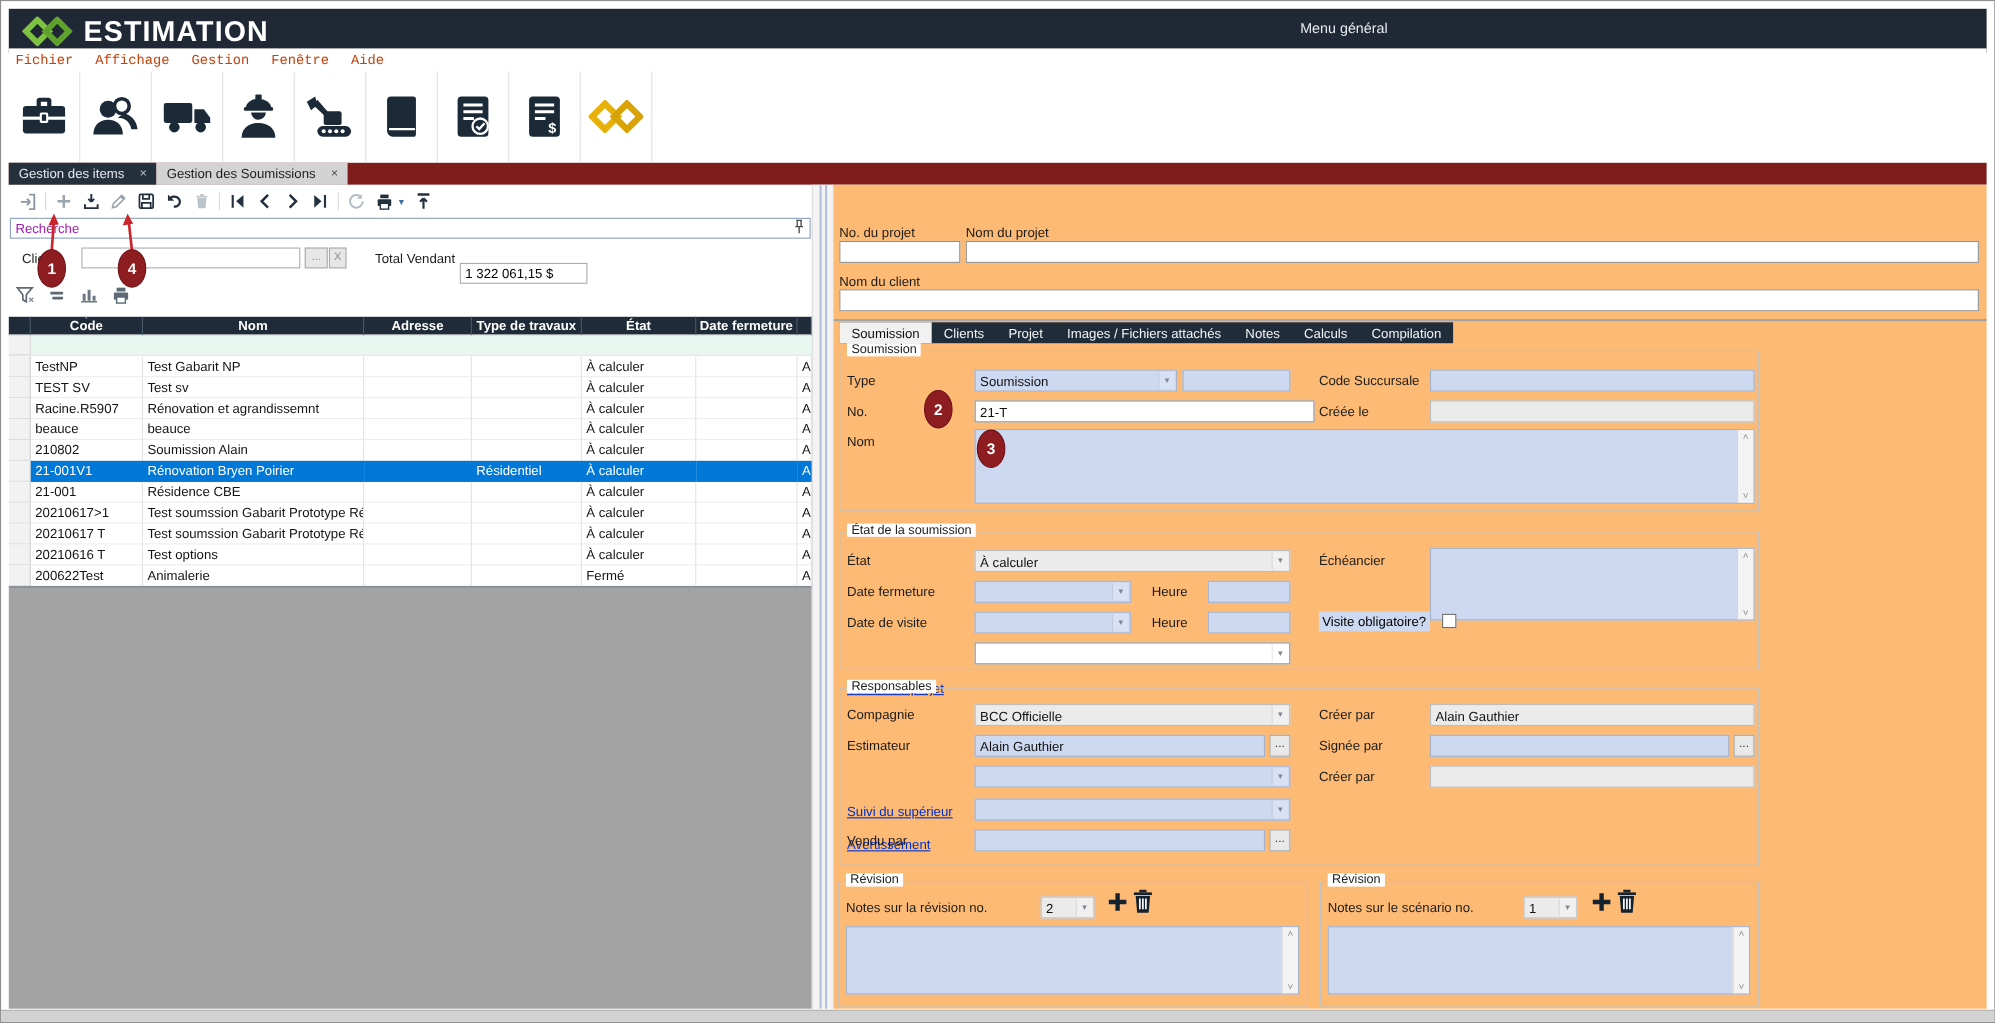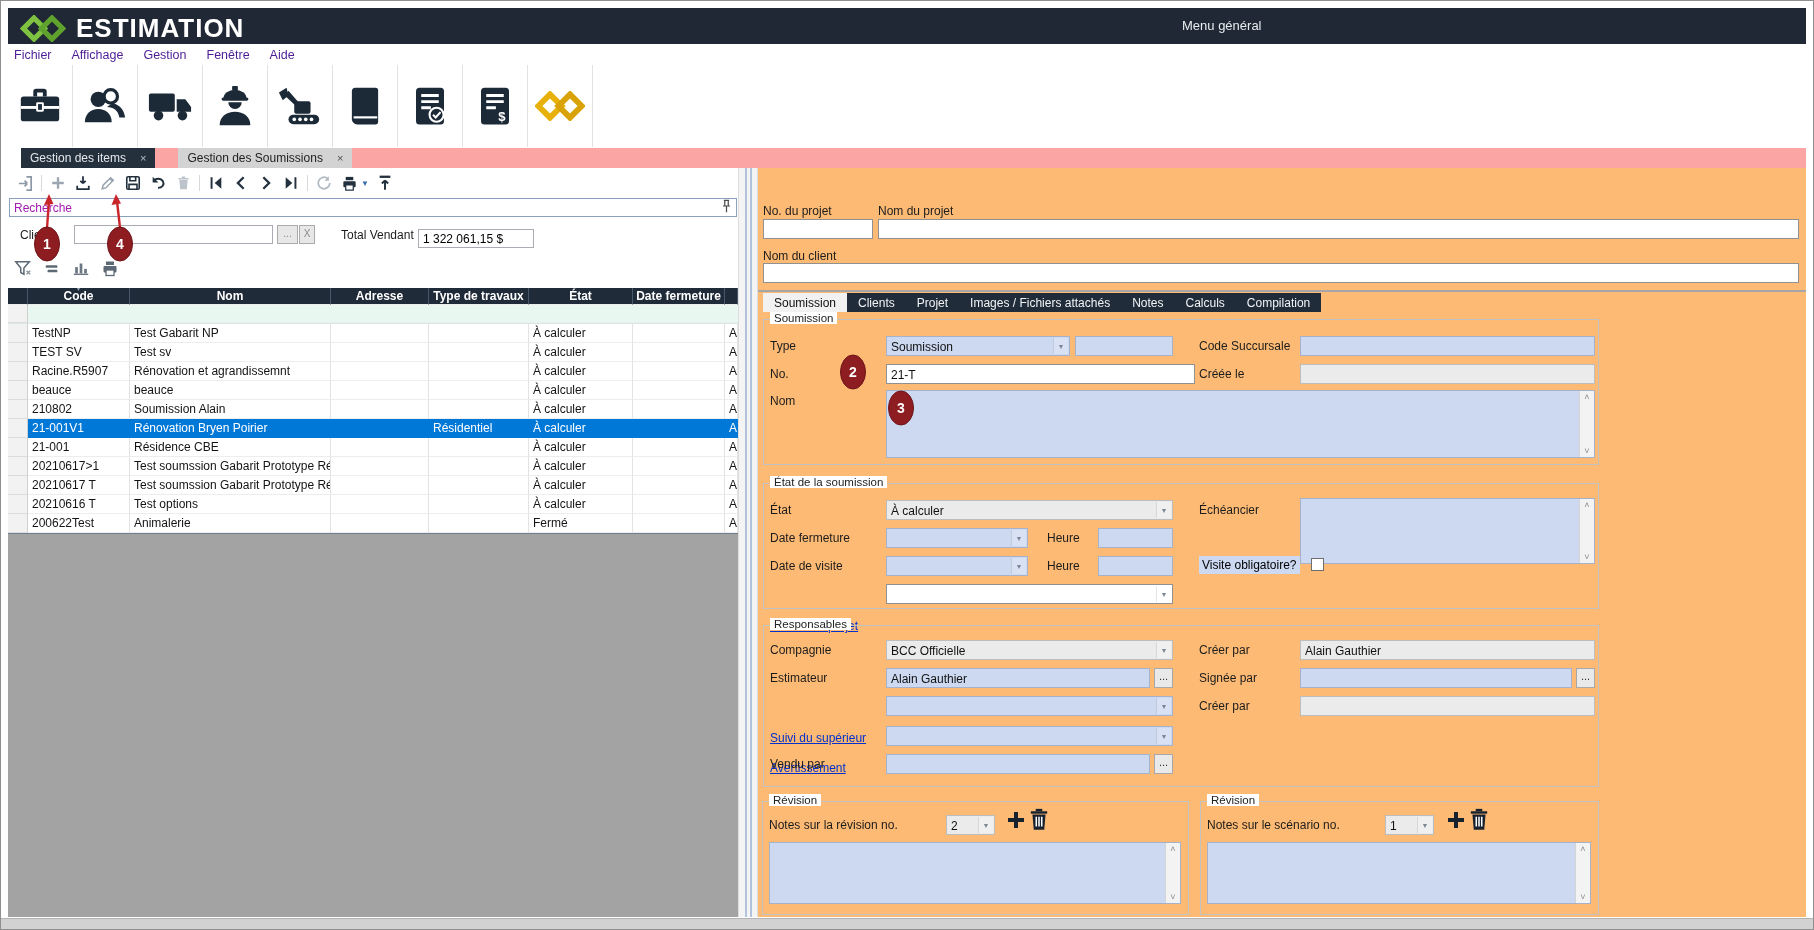--- a/index.html
+++ b/index.html
@@ -8,29 +8,29 @@
             border: 1px solid #8f8f8f; overflow: hidden; }
   
   .titlebar { position: absolute; left: 7px; top: 7px; right: 7px; height: 40px;
               background: #1f2834; display: flex; align-items: center; }
   .logo { margin-left: 12px; }
   .app-title { color: #fff; font-size: 26px; font-weight: 800; letter-spacing: 1px; margin-left: 10px; }
   .win-title { position: absolute; left: 1174px; top: 10px; color: #e8ebef; font-size: 13px; }
   
   .menubar { position: absolute; left: 7px; top: 43px; right: 7px; height: 21px;
              background: #fff; display: flex; align-items: center; }
-  .menu-item { font-size: 12.5px; color: #4c1d95; padding: 2px 10px; cursor: default; }
+  .menu-item { font-size: 12.5px; color: #c2410c; padding: 2px 10px; cursor: default; font-family: Liberation Mono, monospace; }
   .menu-item:first-child { padding-left: 6px; }
   
   .icon-toolbar { position: absolute; left: 7px; top: 64px; right: 7px; height: 82px;
                   background: #fff; display: flex; }
   .tbtn { width: 65px; height: 82px; display: flex; align-items: center; justify-content: center;
           border-right: 1px solid #e2e2e2; }
   
-  .doctabs { position: absolute; left: 20px; top: 147px; right: 7px; height: 20px; display: flex; background:#fca5a5;gap:23px; }
+  .doctabs { position: absolute; left: 7px; top: 147px; right: 7px; height: 20px; display: flex; background:#7f1d1d; }
   .dtab-doc { display: flex; align-items: center; font-size: 12px; padding: 0 9px; height: 20px; }
   .dtab-doc.dark { background: #25303d; color: #e4e8ec; }
   .dtab-doc.light { background: #d3d3d3; color: #1d1d1d; }
   .dtab-close { margin-left: 14px; font-size: 11px; opacity: .75; }
   
   .main { position: absolute; left: 7px; top: 167px; right: 7px; bottom: 12px; background: #fff; }
   .left-panel { position: absolute; left: 0; top: 0; width: 730px; bottom: 0; }
   .splitter { position: absolute; left: 730px; width: 20px; top: 0; bottom: 0; background: #f4f4f4;
               border-left: 1px solid #dcdcdc; border-right: 1px solid #dcdcdc; }
   .splitter i { position: absolute; top: 0; bottom: 0; width: 2px; background: #b3c2dd; }
@@ -306,21 +306,21 @@
           </svg>
         </span>
       </div>
 
       <div class="client-row">
         <span class="lb" style="left:12px">Client</span>
         <div class="inp" style="left:66px; top:1px; width:199px"></div>
         <div class="btn-sm" style="left:269px; top:1px; width:21px">...</div>
         <div class="btn-sm" style="left:291px; top:1px; width:16px">X</div>
         <span class="lb" style="left:333px">Total Vendant</span>
-        <div class="inp" style="left:410px; top:5px; width:116px">1 322 061,15 $</div>
+        <div class="inp" style="left:410px; top:15px; width:116px">1 322 061,15 $</div>
       </div>
 
       <div class="filter-icons">
         <span class="mtb">
           <svg width="20" height="20" viewBox="0 0 20 20">
             <path d="M2 3h15l-6 7v7l-3.5-2v-5z" fill="none" stroke="#5d6975" stroke-width="1.7"></path>
             <path d="M14 13l4 4m0-4-4 4" stroke="#8c979f" stroke-width="1.6"></path>
           </svg>
         </span>
         <span class="mtb">

